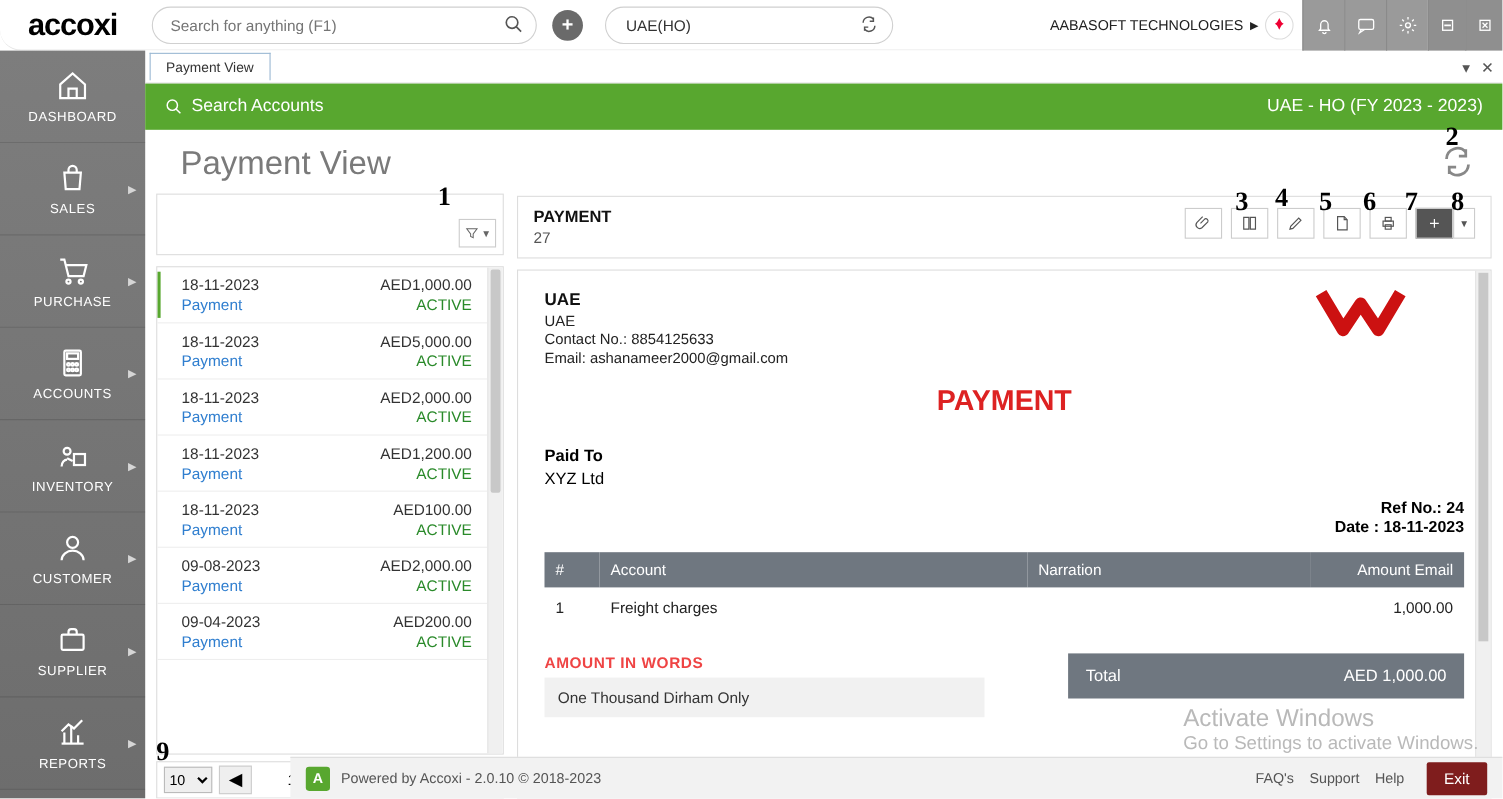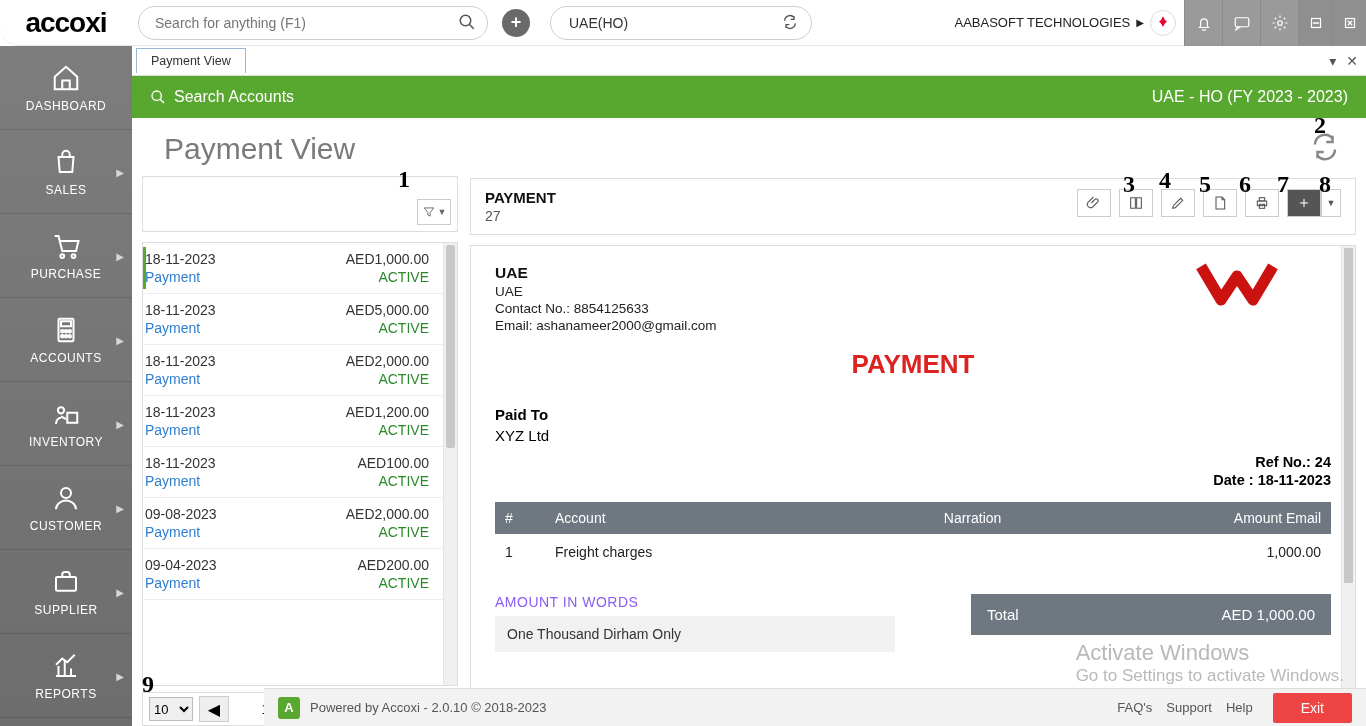--- a/index.html
+++ b/index.html
@@ -46,21 +46,21 @@
 
 .left-col { width: 316px; display: flex; flex-direction: column; }
 .pv-title { font-size: 30px; color: #7a7a7a; padding: 14px 0 10px 22px; font-weight: 300; }
 .filter-box { border: 1px solid #ddd; height: 56px; position: relative; }
 .filter-btn { position: absolute; right: 6px; bottom: 6px; width: 34px; height: 26px; border: 1px solid #ccc; display: flex; align-items: center; justify-content: center; gap: 2px; }
 .filter-btn svg { width: 14px; height: 14px; stroke: #666; fill: none; stroke-width: 1.6; }
 .list-box { flex: 1; border: 1px solid #ddd; margin-top: 10px; overflow: hidden; position: relative; }
 .list-scroll { position: absolute; inset: 0 14px 0 0; overflow: hidden; }
 .scrollbar-fake { position: absolute; right: 0; top: 0; bottom: 0; width: 14px; background: #f0f0f0; border-left: 1px solid #e4e4e4; }
 .scrollbar-fake .thumb { position: absolute; left: 2px; right: 2px; top: 2px; height: 46%; background: #c8c8c8; border-radius: 2px; }
-.row { padding: 8px 14px 8px 2px; border-bottom: 1px solid #eee; position: relative; }
+.row { padding: 8px 14px 8px 22px; border-bottom: 1px solid #eee; position: relative; }
 .row.sel::before { content: ""; position: absolute; left: 0; top: 4px; bottom: 4px; width: 3px; background: #58a72f; }
 .row .top { display: flex; justify-content: space-between; font-size: 14px; color: #333; }
 .row .bot { display: flex; justify-content: space-between; font-size: 14px; margin-top: 2px; }
 .row .bot .type { color: #2f7ecf; }
 .row .bot .stat { color: #2a8a2a; font-weight: 500; }
 .pager { border: 1px solid #ddd; margin-top: 6px; height: 34px; display: flex; align-items: center; padding: 0 6px; gap: 6px; }
 .pager select { width: 44px; height: 24px; border: 1px solid #bbb; font-size: 13px; }
 .pager .pbtn { width: 30px; height: 26px; border: 1px solid #ccc; background: #efefef; display: flex; align-items: center; justify-content: center; }
 .pager .pnum { flex: 0 0 auto; width: 80px; text-align: center; font-size: 14px; }
 .pager input { width: 40px; height: 24px; border: 1px solid #ccc; text-align: center; }
@@ -87,31 +87,31 @@
 .doc-body .paidto { margin-top: 26px; font-weight: 600; font-size: 15px; }
 .doc-body .payee { font-size: 15px; margin-top: 4px; }
 .doc-body .meta { text-align: right; margin-top: 10px; font-weight: 600; font-size: 14.5px; }
 .tbl { width: 100%; border-collapse: collapse; margin-top: 14px; }
 .tbl th { background: #6f7780; color: #fff; font-weight: 400; font-size: 14px; text-align: left; padding: 8px 10px; }
 .tbl th:last-child { text-align: right; }
 .tbl td { padding: 10px 10px; font-size: 14px; color: #222; }
 .tbl td:last-child { text-align: right; }
 .words-row { display: flex; gap: 40px; margin-top: 24px; }
 .words { flex: 1; }
-.words .lbl { color: #8b5cf6; letter-spacing: .5px; font-size: 14px; font-weight: 400; }
+.words .lbl { color: #ef4444; letter-spacing: .5px; font-size: 14px; font-weight: 700; }
 .words .box { background: #f1f1f1; padding: 10px 12px; width: 400px; font-size: 14px; color: #333; margin-top: 6px; }
 .total-box { width: 360px; background: #6f7780; color: #fff; display: flex; justify-content: space-between; padding: 12px 16px; font-size: 15px; font-weight: 500; margin-left: auto; }
 .doc-body .scroll-right { position: absolute; right: 0; top: 0; bottom: 0; width: 14px; background: #f0f0f0; border-left: 1px solid #e4e4e4; }
 .doc-body .scroll-right .thumb { position: absolute; left: 2px; right: 2px; top: 2px; height: 70%; background: #c8c8c8; }
 
 
 .footer { position: absolute; left: 132px; right: 0; bottom: 0; height: 38px; background: #f2f2f2; border-top: 1px solid #ddd; display: flex; align-items: center; padding: 0 14px; font-size: 13px; color: #555; }
 .footer .flogo { width: 22px; height: 22px; background: #58a72f; display: flex; align-items: center; justify-content: center; color: #fff; font-weight: 700; border-radius: 3px; margin-right: 10px; font-size: 13px; }
 .footer .links { margin-left: auto; display: flex; gap: 14px; }
-.footer .exit { margin-left: 20px; background: #ef4444; color: #fff; padding: 7px 28px; border-radius: 2px; font-size: 14px; }
+.footer .exit { margin-left: 20px; background: #7f1d1d; color: #fff; padding: 7px 16px; border-radius: 2px; font-size: 14px; }
 
 .watermark { position: absolute; right: 22px; bottom: 40px; color: #b9b9b9; text-align: left; pointer-events: none; }
 .watermark .l1 { font-size: 22px; }
 .watermark .l2 { font-size: 17px; }
 .doc-body .foruae { position: absolute; right: 30px; bottom: 6px; font-size: 14px; color: #444; }
 
 
 .callout { position: absolute; font-family: Georgia, "Times New Roman", serif; font-weight: 700; font-size: 24px; color: #000; pointer-events: none; z-index: 50; }
 
 svg { display: block; }

